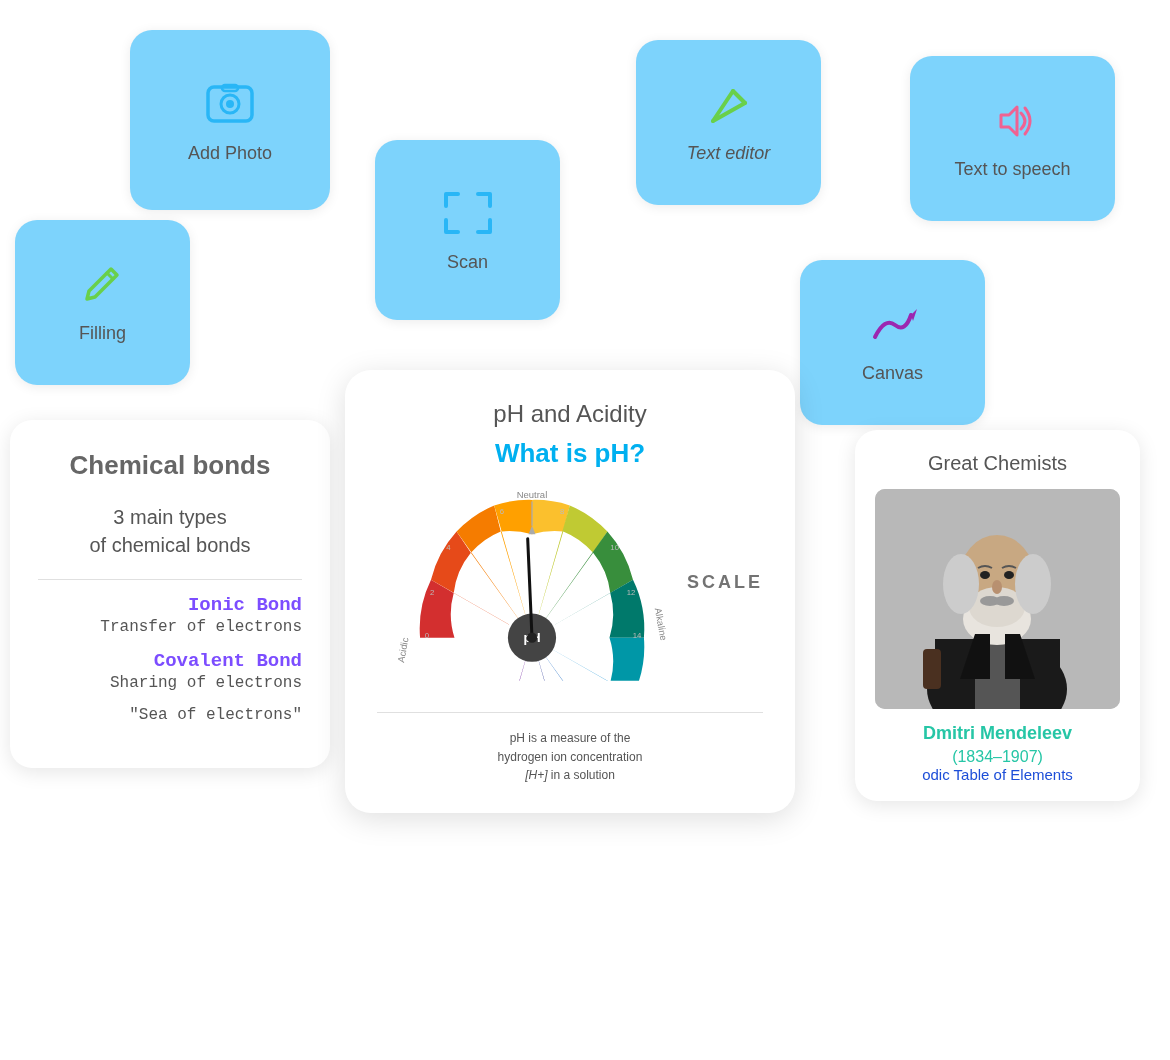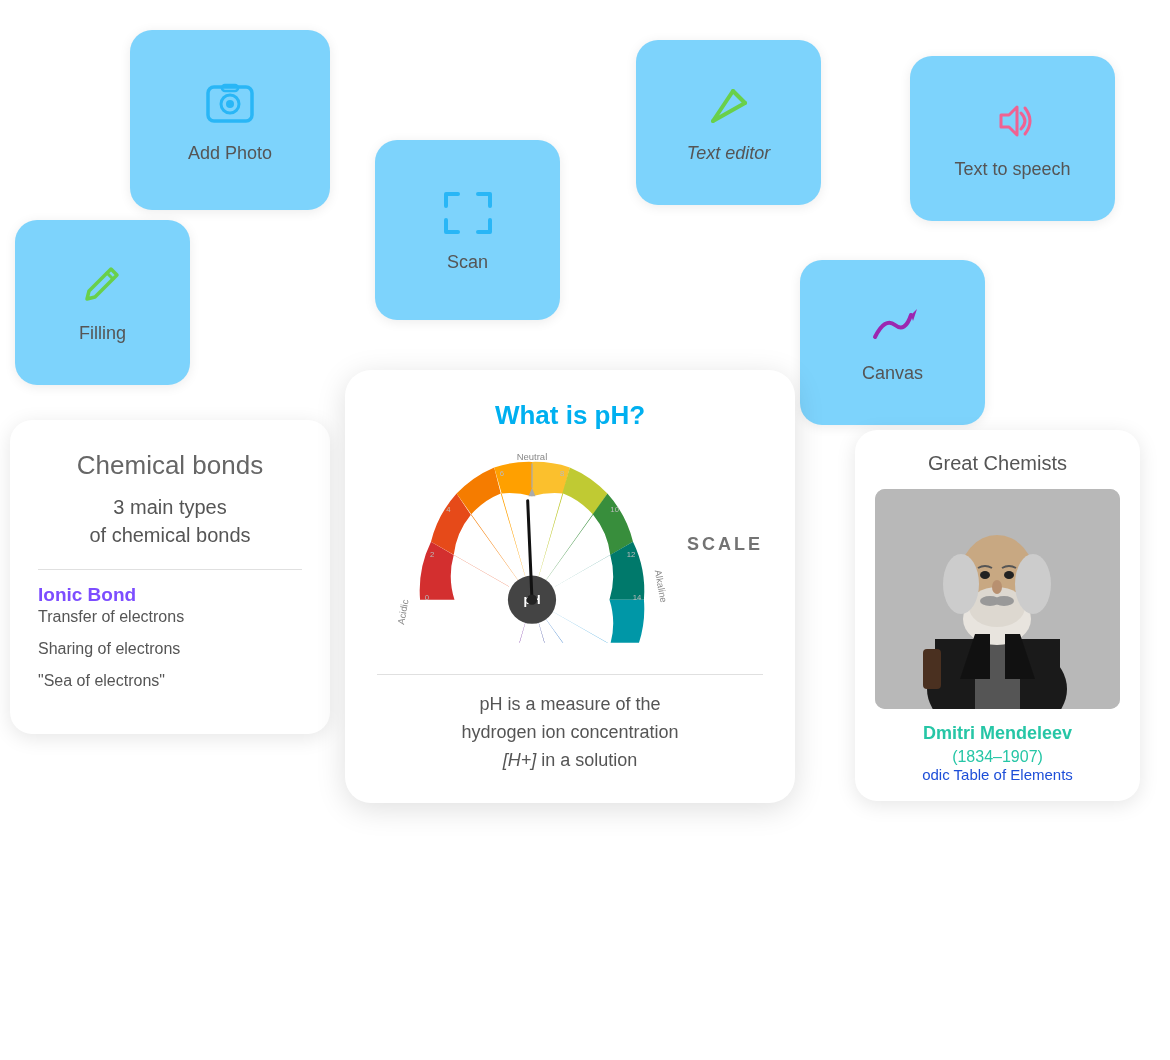--- a/index.html
+++ b/index.html
@@ -87,42 +87,43 @@
       border-radius: 22px;
       width: 320px;
       top: 420px;
       left: 10px;
       padding: 30px 28px;
       box-shadow: 0 4px 20px rgba(0,0,0,0.10);
       z-index: 3;
     }
     #card-chemical-bonds .cb-title {
       font-size: 26px;
-      font-weight: 400;
+      font-weight: 700;
       color: #666;
-      margin-bottom: 12px;
+      margin-bottom: 22px;
       text-align: center;
     }
     #card-chemical-bonds .cb-subtitle {
       font-size: 20px;
       font-weight: 400;
       color: #555;
       text-align: center;
       line-height: 1.4;
       margin-bottom: 20px;
     }
     .cb-divider {
       width: 100%;
       height: 1px;
       background: #e0e0e0;
       margin: 14px 0;
     }
     .bond-item {
-      text-align: left;
+      text-align: right;
       margin-bottom: 14px;
+      font-family: Liberation Mono, monospace;
     }
     .bond-name {
       font-size: 19px;
       font-weight: 600;
       color: #7c4dff;
       margin-bottom: 2px;
     }
     .bond-desc {
       font-size: 16px;
       color: #555;
@@ -179,21 +180,21 @@
     }
 
     .ph-divider {
       width: 100%;
       height: 1px;
       background: #e0e0e0;
       margin: 16px 0;
     }
 
     .ph-description {
-      font-size: 18px;
+      font-size: 12px;
       color: #555;
       text-align: center;
       line-height: 1.55;
     }
     .ph-description em {
       font-style: italic;
     }
 
     
     #card-chemist {
@@ -313,28 +314,30 @@
 
 <div id="card-chemical-bonds">
   <div class="cb-title">Chemical bonds</div>
   <div class="cb-subtitle">3 main types<br>of chemical bonds</div>
   <div class="cb-divider"></div>
   <div class="bond-item">
     <div class="bond-name">Ionic Bond</div>
     <div class="bond-desc">Transfer of electrons</div>
   </div>
   <div class="bond-item">
+    <div class="bond-name">Covalent Bond</div>
     <div class="bond-desc">Sharing of electrons</div>
   </div>
   <div class="bond-item">
     <div class="bond-desc">"Sea of electrons"</div>
   </div>
 </div>
 
 <div id="card-ph">
+  <div class="ph-title">pH and Acidity</div>
   <div class="ph-subtitle">What is pH?</div>
 
   <div class="ph-gauge-container">
 
     <svg class="gauge-svg" viewBox="0 0 360 220" xmlns="http://www.w3.org/2000/svg">
 
       <defs>
         <clipPath id="gaugeClip">
           <rect x="0" y="0" width="360" height="220"></rect>
         </clipPath>

